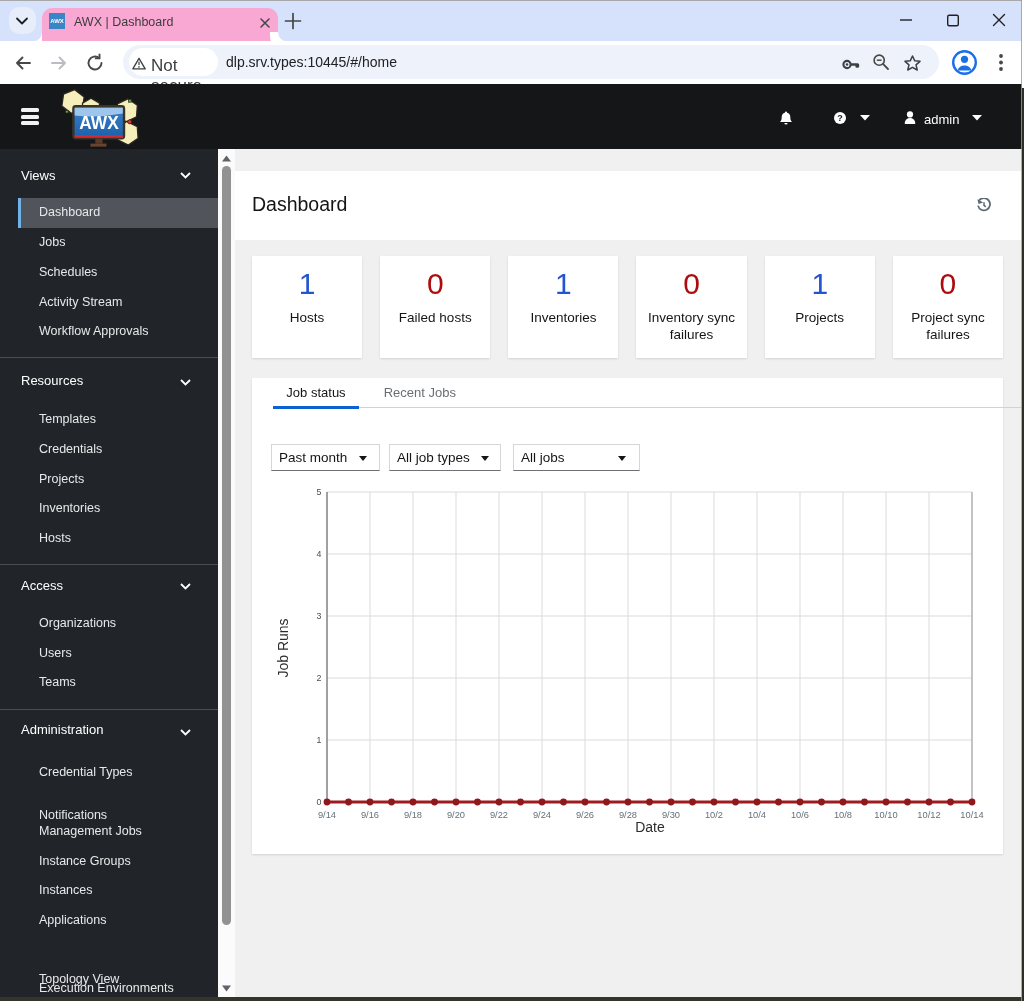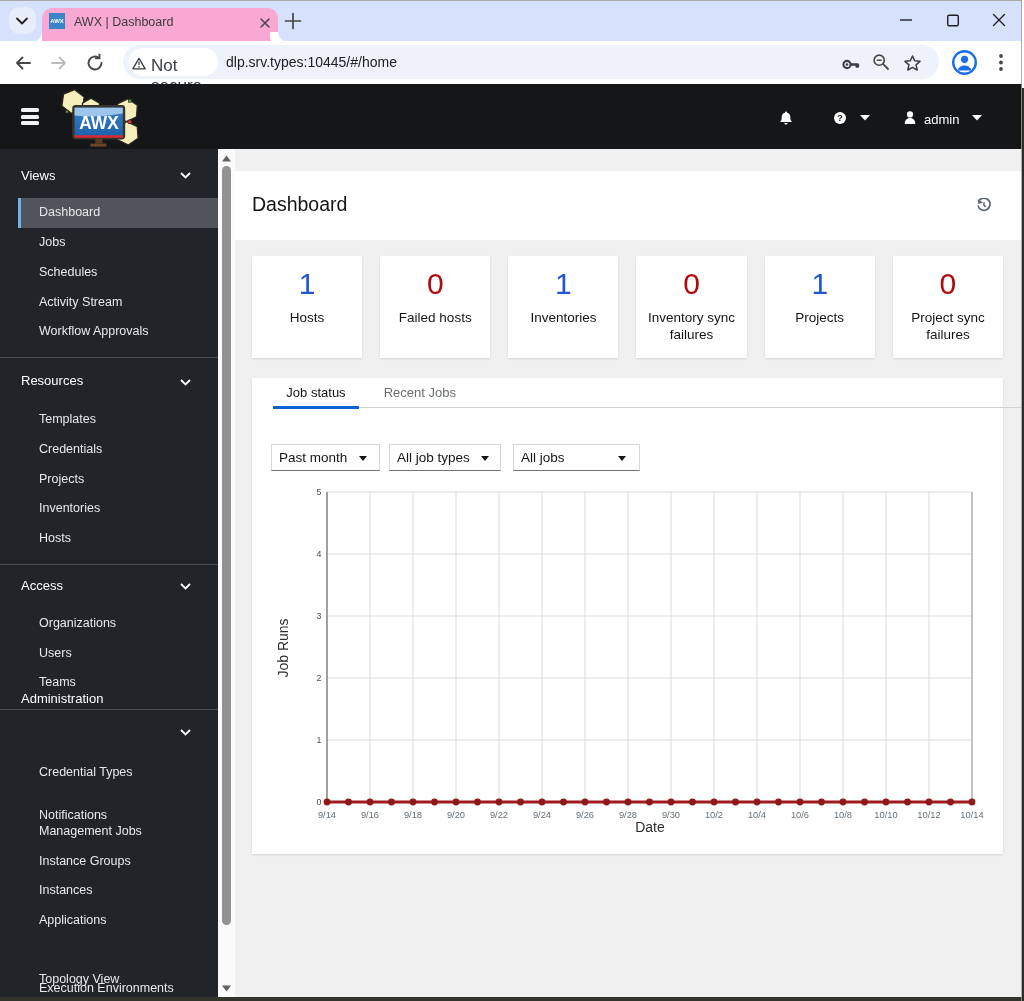--- a/index.html
+++ b/index.html
@@ -233,21 +233,21 @@
     <div class="navitem" style="top:381.9px">Hosts</div>
     <div class="navsep" style="top:414.6px"></div>
     <div class="sectitle" style="top:429.2px">Access</div>
     <svg class="secchev" style="top:433.5px" width="11" height="7" viewBox="0 0 11 7">
         <path d="M1 1 L5.5 5.5 L10 1" stroke="#fff" stroke-width="1.8" fill="none"></path>
       </svg>
     <div class="navitem" style="top:467.3px">Organizations</div>
     <div class="navitem" style="top:497px">Users</div>
     <div class="navitem" style="top:526.3px">Teams</div>
     <div class="navsep" style="top:559.5px"></div>
-    <div class="sectitle" style="top:542px">Administration</div>
+    <div class="sectitle" style="top:573px">Administration</div>
     <svg class="secchev" style="top:579.5px" width="11" height="7" viewBox="0 0 11 7">
         <path d="M1 1 L5.5 5.5 L10 1" stroke="#fff" stroke-width="1.8" fill="none"></path>
       </svg>
     <div class="navitem" style="top:615.9px">Credential Types</div>
     <div class="navitem" style="top:659px">Notifications</div>
     <div class="navitem" style="top:675.3px">Management Jobs</div>
     <div class="navitem" style="top:704.6px">Instance Groups</div>
     <div class="navitem" style="top:734.3px">Instances</div>
     <div class="navitem" style="top:764px">Applications</div>
     <div class="navitem" style="top:832px">Execution Environments</div>

